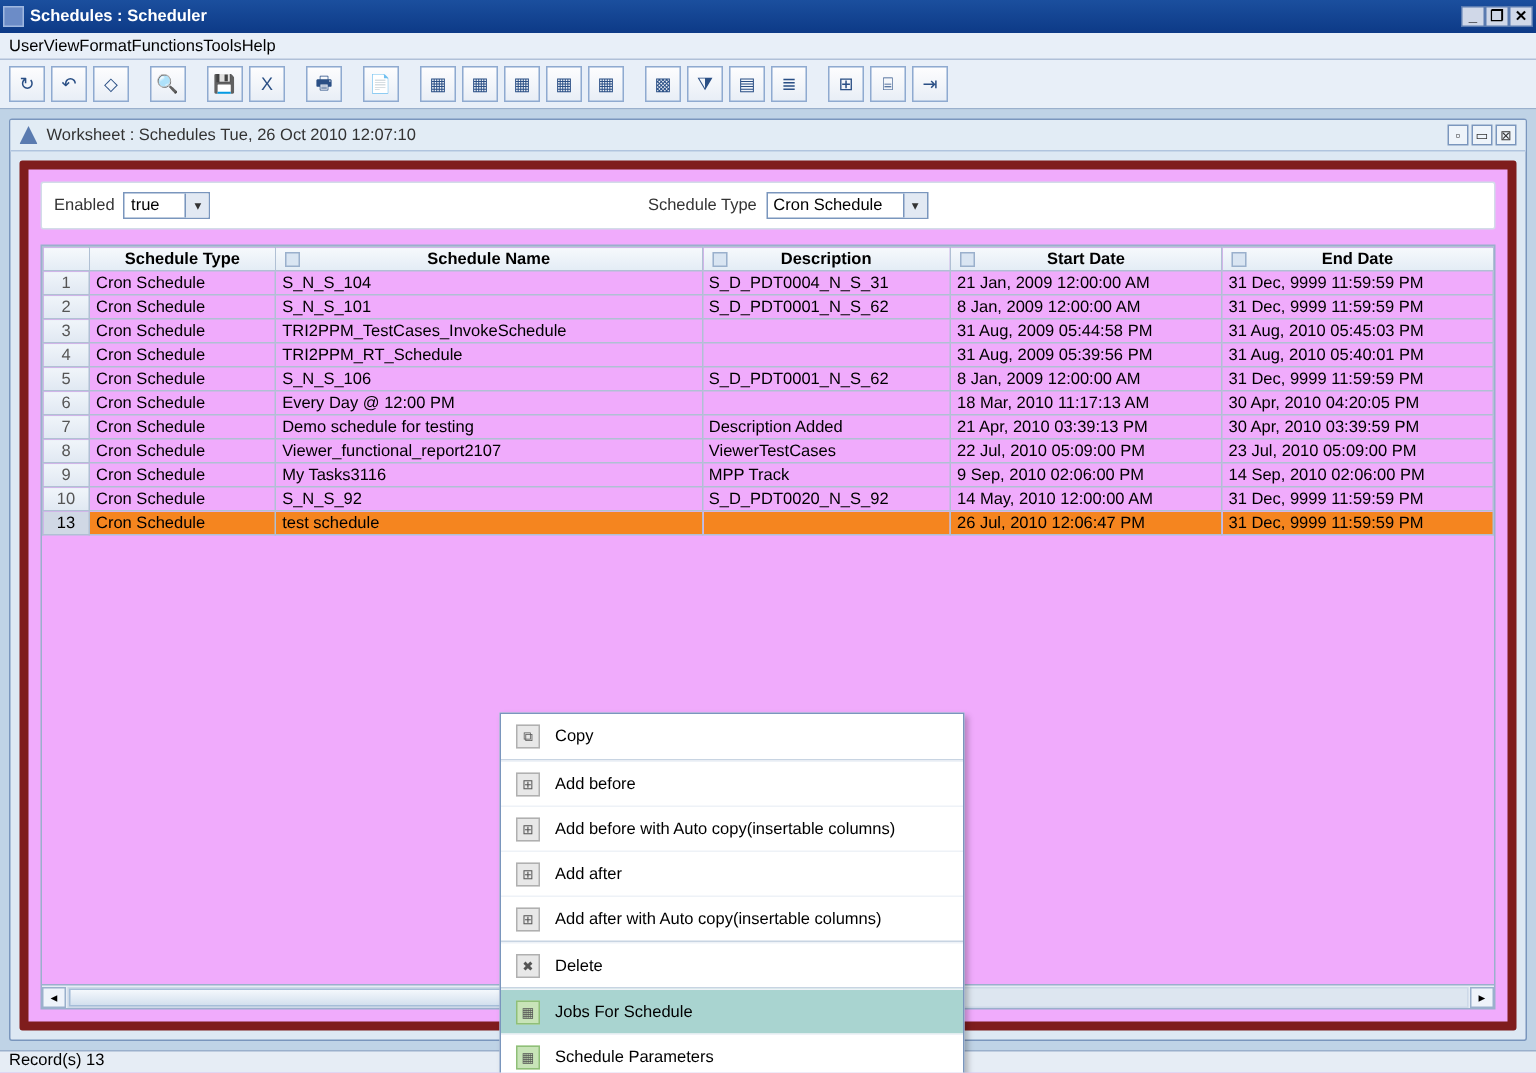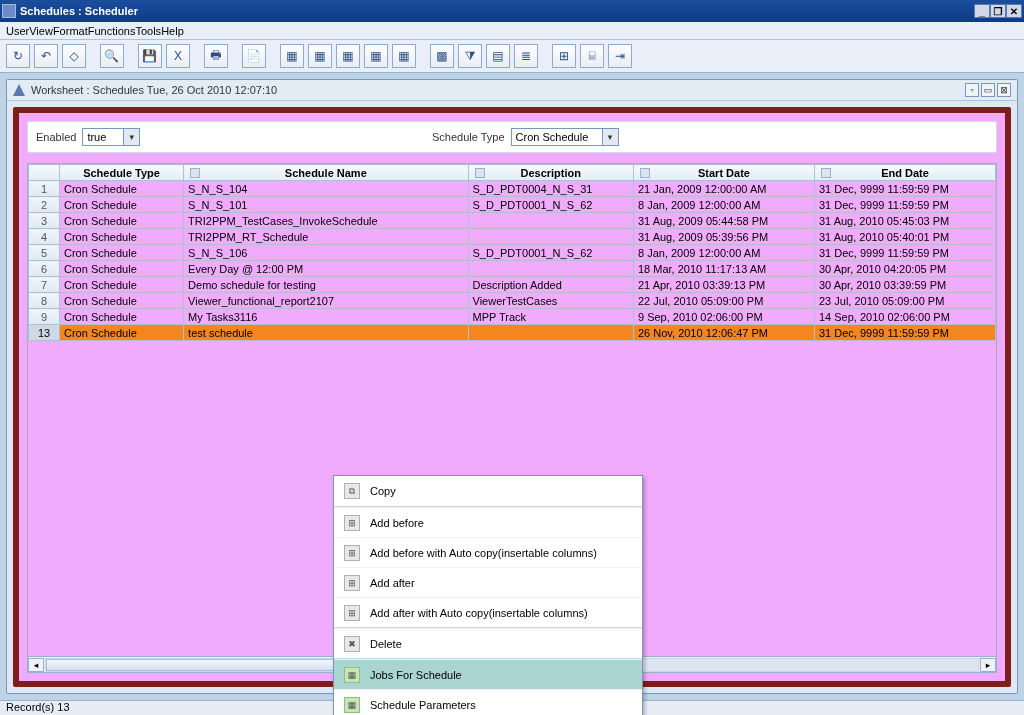--- a/index.html
+++ b/index.html
@@ -355,26 +355,34 @@
                   <td>23 Jul, 2010 05:09:00 PM</td>
                 </tr>
                 <tr>
                   <td class="col-rownum">9</td>
                   <td>Cron Schedule</td>
                   <td>My Tasks3116</td>
                   <td>MPP Track</td>
                   <td>9 Sep, 2010 02:06:00 PM</td>
                   <td>14 Sep, 2010 02:06:00 PM</td>
                 </tr>
+                <tr>
+                  <td class="col-rownum">10</td>
+                  <td>Cron Schedule</td>
+                  <td>S_N_S_92</td>
+                  <td>S_D_PDT0020_N_S_92</td>
+                  <td>14 May, 2010 12:00:00 AM</td>
+                  <td>31 Dec, 9999 11:59:59 PM</td>
+                </tr>
                 <tr class="sel-row">
                   <td class="col-rownum">13</td>
                   <td>Cron Schedule</td>
                   <td>test schedule</td>
                   <td></td>
-                  <td>26 Nov, 2010 12:06:47 PM</td>
+                  <td>26 Jul, 2010 12:06:47 PM</td>
                   <td>31 Dec, 9999 11:59:59 PM</td>
                 </tr>
               </tbody>
           </table>
         </div>
         <div class="hsbar">
           <div class="arr">◂</div>
           <div class="track">
               <div class="thumb"></div>
             </div>

